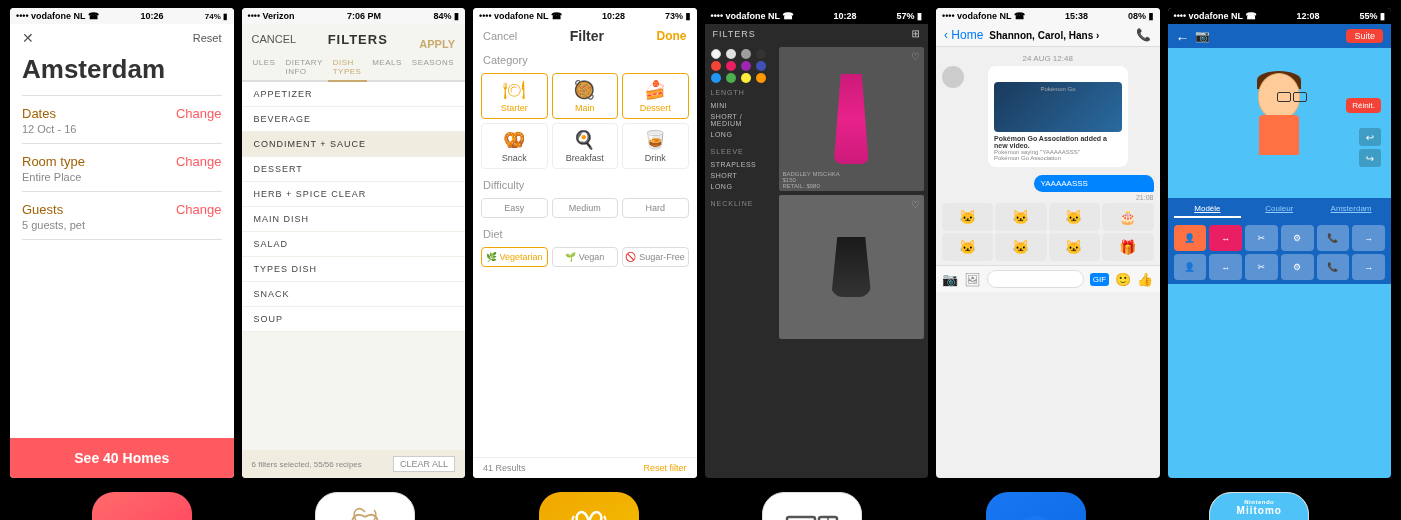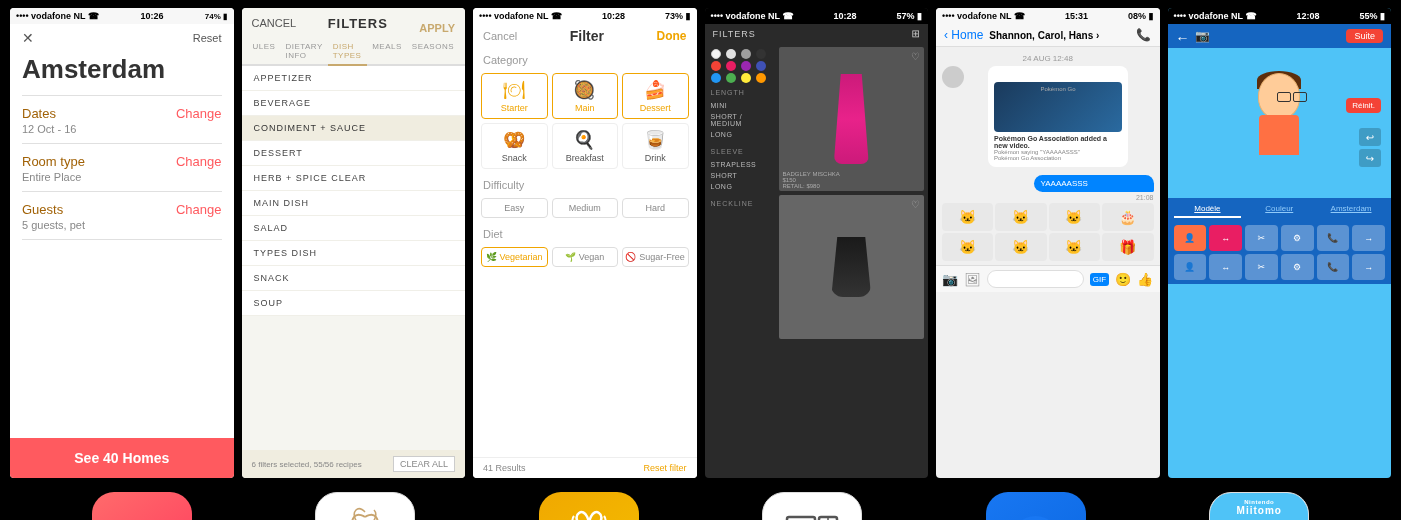--- a/index.html
+++ b/index.html
@@ -629,20 +629,25 @@
         <div class="s1-row-label">Guests</div>
         <div class="s1-row-val">5 guests, pet</div>
       </div>
       <span class="s1-change">Change</span>
     </div>
     <div class="s1-divider"></div>
     <div class="s1-bottom">See 40 Homes</div>
   </div>
 
   <div class="phone-screen" id="screen2">
+    <div class="status-bar light">
+      <span>•••• Verizon</span>
+      <span>7:06 PM</span>
+      <span>84% ▮</span>
+    </div>
     <div class="s2-header">
       <span class="s2-cancel">CANCEL</span>
       <span class="s2-title-txt">FILTERS</span>
       <span class="s2-apply">APPLY</span>
     </div>
     <div class="s2-tabs">
       <span class="s2-tab">ULES</span>
       <span class="s2-tab">DIETARY INFO</span>
       <span class="s2-tab active">DISH TYPES</span>
       <span class="s2-tab">MEALS</span>
@@ -780,21 +785,21 @@
           <div class="s4-dress-short"></div>
           <span class="s4-heart">♡</span>
         </div>
       </div>
     </div>
   </div>
 
   <div class="phone-screen" id="screen5">
     <div class="status-bar light">
       <span>•••• vodafone NL ☎</span>
-      <span>15:31</span>
+      <span>15:38</span>
       <span>08% ▮</span>
     </div>
     <div class="s5-nav">
       <span class="s5-back">‹ Home</span>
       <span class="s5-nav-name">Shannon, Carol, Hans ›</span>
       <span class="s5-call-icon">📞</span>
     </div>
     <div style="padding:4px 6px;background:#f0f0f0;flex:1;overflow:hidden;">
       <div class="s5-date-label">24 AUG 12:48</div>
       <div style="display:flex;gap:4px;margin-bottom:4px;">

